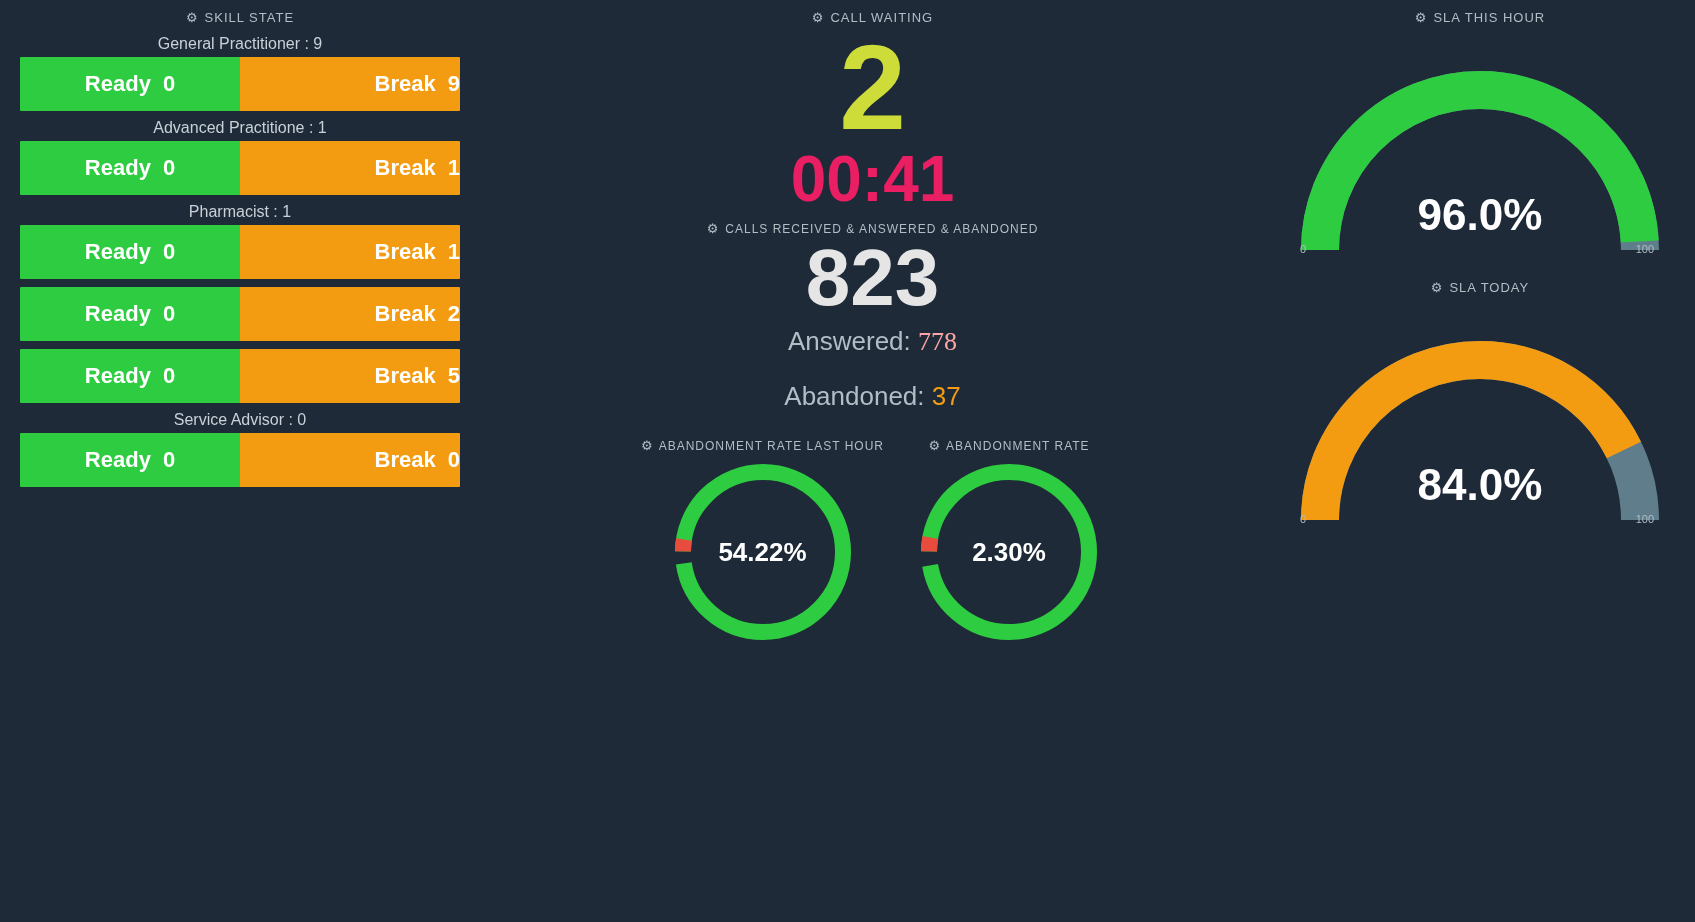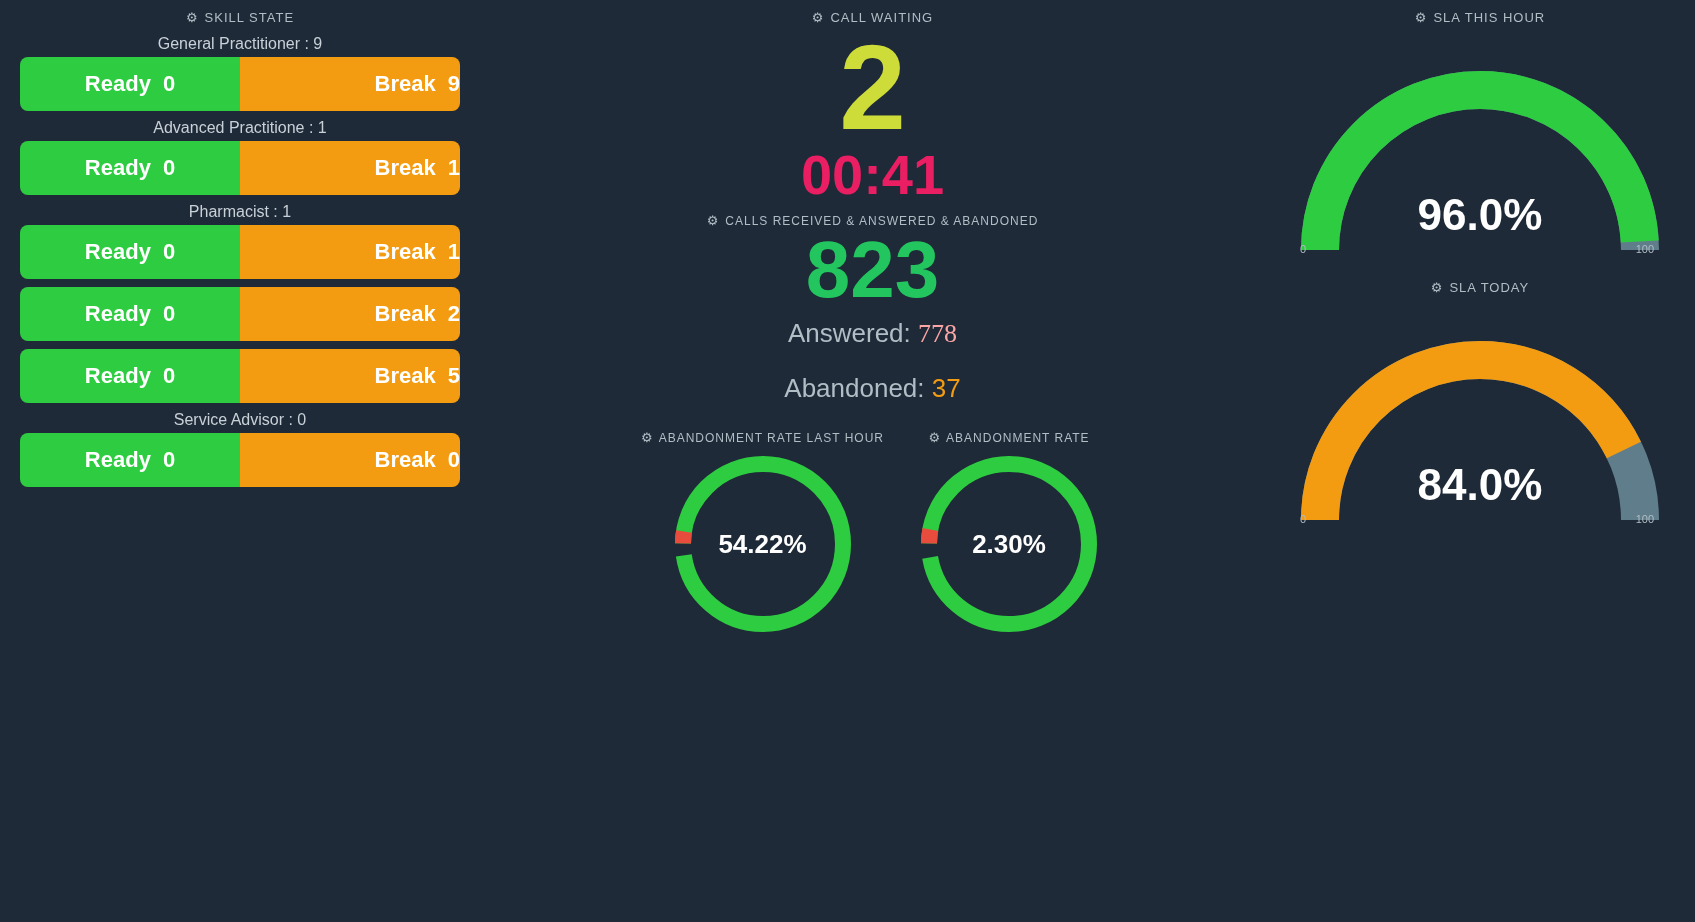--- a/index.html
+++ b/index.html
@@ -45,21 +45,21 @@
 
     .skill-title {
       color: #c8d0d8;
       font-size: 16px;
       text-align: center;
       margin-bottom: 4px;
     }
 
     .skill-bar {
       display: flex;
-      border-radius: 8px;
+      border-radius: 1px;
       overflow: hidden;
       height: 54px;
     }
 
     .skill-ready {
       background-color: #2ecc40;
       flex: 1;
       display: flex;
       align-items: center;
       justify-content: center;
@@ -102,39 +102,39 @@
     .call-waiting-number {
       color: #cddc39;
       font-size: 120px;
       font-weight: bold;
       line-height: 1;
       text-align: center;
     }
 
     .call-waiting-time {
       color: #e91e63;
-      font-size: 56px;
+      font-size: 64px;
       font-weight: bold;
       line-height: 1;
       text-align: center;
       margin-bottom: 10px;
     }
 
     .calls-received-header {
       color: #b0bec5;
       font-size: 12px;
       letter-spacing: 1px;
       display: flex;
       align-items: center;
       gap: 6px;
       margin-bottom: 2px;
     }
 
     .calls-received-number {
-      color: #22c55e;
+      color: #e5e5e5;
       font-size: 80px;
       font-weight: bold;
       text-align: center;
       line-height: 1;
       margin-bottom: 8px;
     }
 
     .answered-line {
       font-size: 26px;
       color: #b0bec5;

